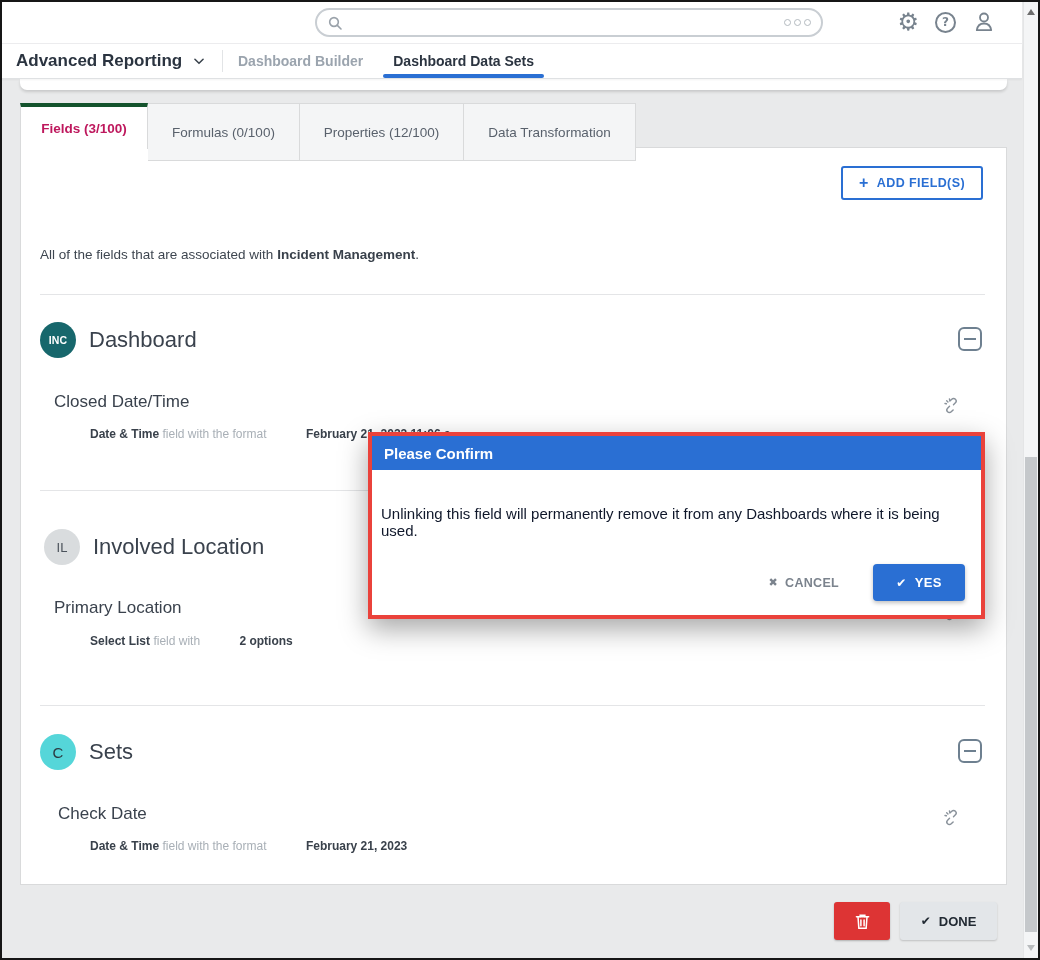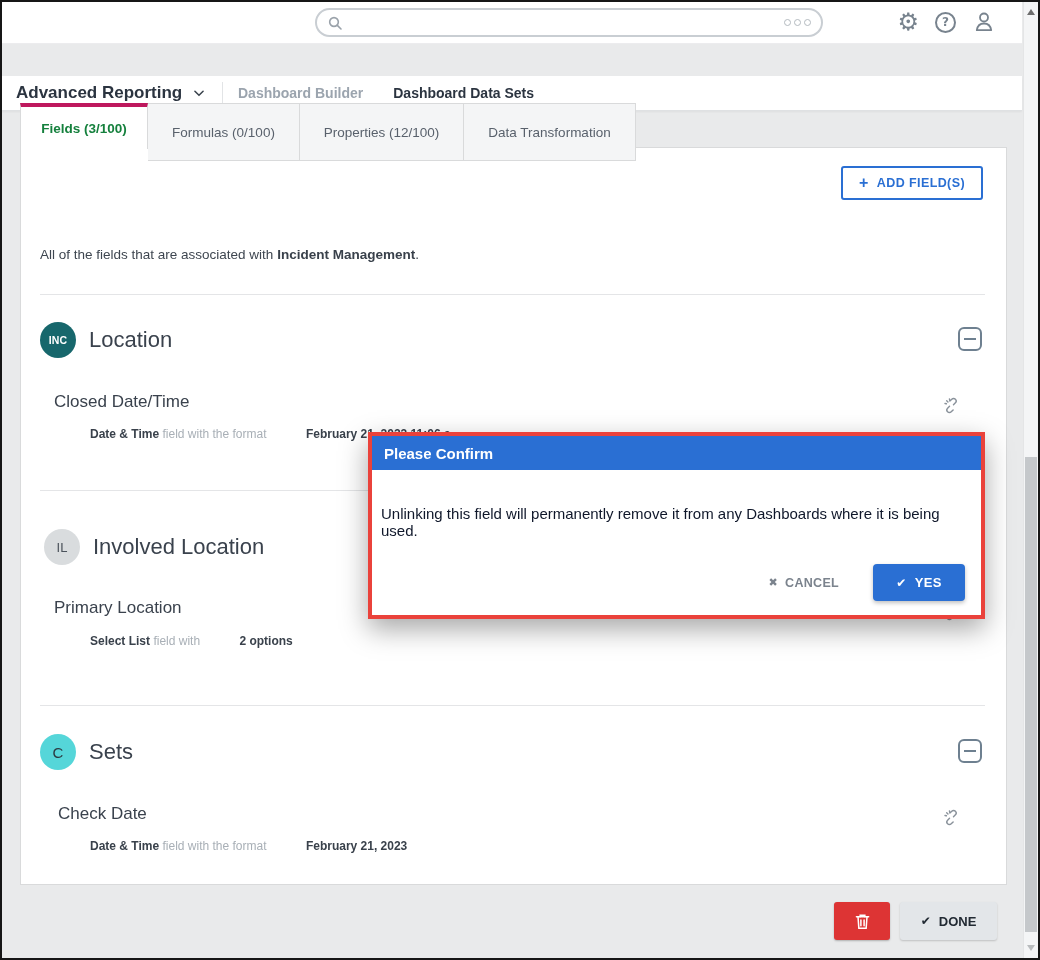--- a/index.html
+++ b/index.html
@@ -12,36 +12,36 @@
   .search-box{position:absolute;left:315px;top:8px;width:508px;height:29px;border:2px solid #c9ced3;border-radius:15px;background:#fff;display:flex;align-items:center;padding:0 10px;gap:8px;}
   .search-box input{flex:1;border:none;outline:none;font-size:13px;color:#39424c;background:transparent;font-family:"Liberation Sans",sans-serif;}
   .dots{display:flex;gap:3px;align-items:center;}
   .dots i{display:block;width:7px;height:7px;border:1.5px solid #b4bac0;border-radius:50%;}
   .topbar-icons{position:absolute;right:26px;top:9px;height:26px;display:flex;align-items:center;gap:16px;}
   .icon-btn{background:none;border:none;padding:0;cursor:pointer;display:flex;align-items:center;justify-content:center;}
   .gear{font-size:24px;line-height:24px;color:#78838e;font-family:"DejaVu Sans",sans-serif;}
   .help-circle{width:21px;height:21px;border:2px solid #78838e;border-radius:50%;color:#78838e;font-weight:700;font-size:12px;display:flex;align-items:center;justify-content:center;font-family:"DejaVu Sans",sans-serif;}
 
   
-  .navbar{position:absolute;left:0;top:44px;width:1022px;height:35px;background:#fff;border-bottom:1px solid #dfe1e3;box-shadow:0 1px 2px rgba(0,0,0,.05);display:flex;align-items:stretch;z-index:3;margin-top:32px;}
+  .navbar{position:absolute;left:0;top:44px;width:1022px;height:35px;background:#fff;border-bottom:1px solid #dfe1e3;box-shadow:0 1px 2px rgba(0,0,0,.05);display:flex;align-items:stretch;z-index:3;}
   .module{width:222px;display:flex;align-items:center;justify-content:space-between;padding:0 16px;cursor:pointer;}
   .module-title{font-size:17px;font-weight:700;color:#2b3440;}
   .nav-divider{width:1px;background:#e2e4e6;margin:6px 0;}
   .nav-tab{position:relative;display:flex;align-items:center;padding:0 15px;font-size:14px;cursor:pointer;}
   .nav-tab.active{color:#2b3440;font-weight:700;}
   .nav-tab.active::after{content:"";position:absolute;left:5px;right:5px;bottom:0;height:4px;background:#2a6fd3;border-radius:2px;}
   .nav-tab.inactive{color:#9ba4ae;font-weight:600;}
 
   
   .card-edge{position:absolute;left:20px;top:79px;width:987px;height:11px;background:#fff;border-radius:0 0 7px 7px;box-shadow:0 2px 3px rgba(0,0,0,.14);}
 
   
   .tabs{position:absolute;left:20px;top:103px;display:flex;align-items:flex-start;z-index:6;}
   .tab{height:58px;display:flex;align-items:center;justify-content:center;font-size:13.5px;color:#59616c;background:#f4f5f6;border:1px solid #d9dadb;border-left:none;cursor:pointer;}
-  .tab.active{height:46px;background:#fff;border:1px solid #d9dadb;border-bottom:none;border-top:4px solid #be185d;font-weight:700;color:#15803d;min-width:128px;}
+  .tab.active{height:46px;background:#fff;border:1px solid #d9dadb;border-bottom:none;border-top:4px solid #14532d;font-weight:700;color:#be185d;min-width:128px;}
   .tab.t1{min-width:152px;}.tab.t2{min-width:164px;}.tab.t3{min-width:172px;}
 
   
   .panel{position:absolute;left:20px;top:147px;width:987px;height:738px;background:#fff;border:1px solid #d9dadb;z-index:4;}
   .add-btn{position:absolute;right:23px;top:18px;height:34px;padding:0 16px;background:#fff;border:2px solid #2a6fd3;border-radius:3px;color:#2a6fd3;font-size:12.5px;font-weight:700;letter-spacing:.4px;display:flex;align-items:center;gap:8px;cursor:pointer;font-family:"Liberation Sans",sans-serif;}
   .add-btn .plus{font-size:16px;font-weight:700;line-height:1;}
   .intro{position:absolute;left:19px;top:85px;font-size:13.5px;color:#3e4650;}
   .intro b{font-weight:700;color:#39414b;}
   .divider{position:absolute;left:19px;right:21px;height:1px;background:#e4e5e7;}
   .sec-head{position:absolute;display:flex;align-items:center;gap:13px;}
@@ -146,21 +146,21 @@
       <span class="plus">+</span>
       <span>ADD FIELD(S)</span>
     </button>
 
     <p class="intro"><span>All of the fields that are associated with </span><b>Incident Management</b><span>.</span></p>
 
     <div class="divider" style="top:146px;"></div>
 
     <div class="sec-head" style="left:19px;top:174px;">
       <span class="badge" style="background:#17676c;color:#ffffff;font-size:10.5px;font-weight:700;">INC</span>
-      <span class="sec-title">Location</span>
+      <span class="sec-title">Dashboard</span>
     </div>
     <button class="collapse" style="right:24px;top:179px;"></button>
     <div class="fname" style="left:33px;top:244px;">Closed Date/Time</div>
     <button class="unlink" style="left:922px;top:249px;">
       <svg width="17" height="17" viewBox="0 0 24 24" fill="none" stroke="#8a929b" stroke-width="2" stroke-linecap="round">
           <path d="M9.2 13.1l-2.7 2.7a3.6 3.6 0 0 0 5.1 5.1l2.7-2.7"></path>
           <path d="M14.8 10.9l2.7-2.7a3.6 3.6 0 0 0-5.1-5.1L9.7 5.8"></path>
           <path d="M7 7L5.2 5.2M9.6 4.8l-.5-2M4.8 9.6l-2-.5"></path>
         </svg>
     </button>

